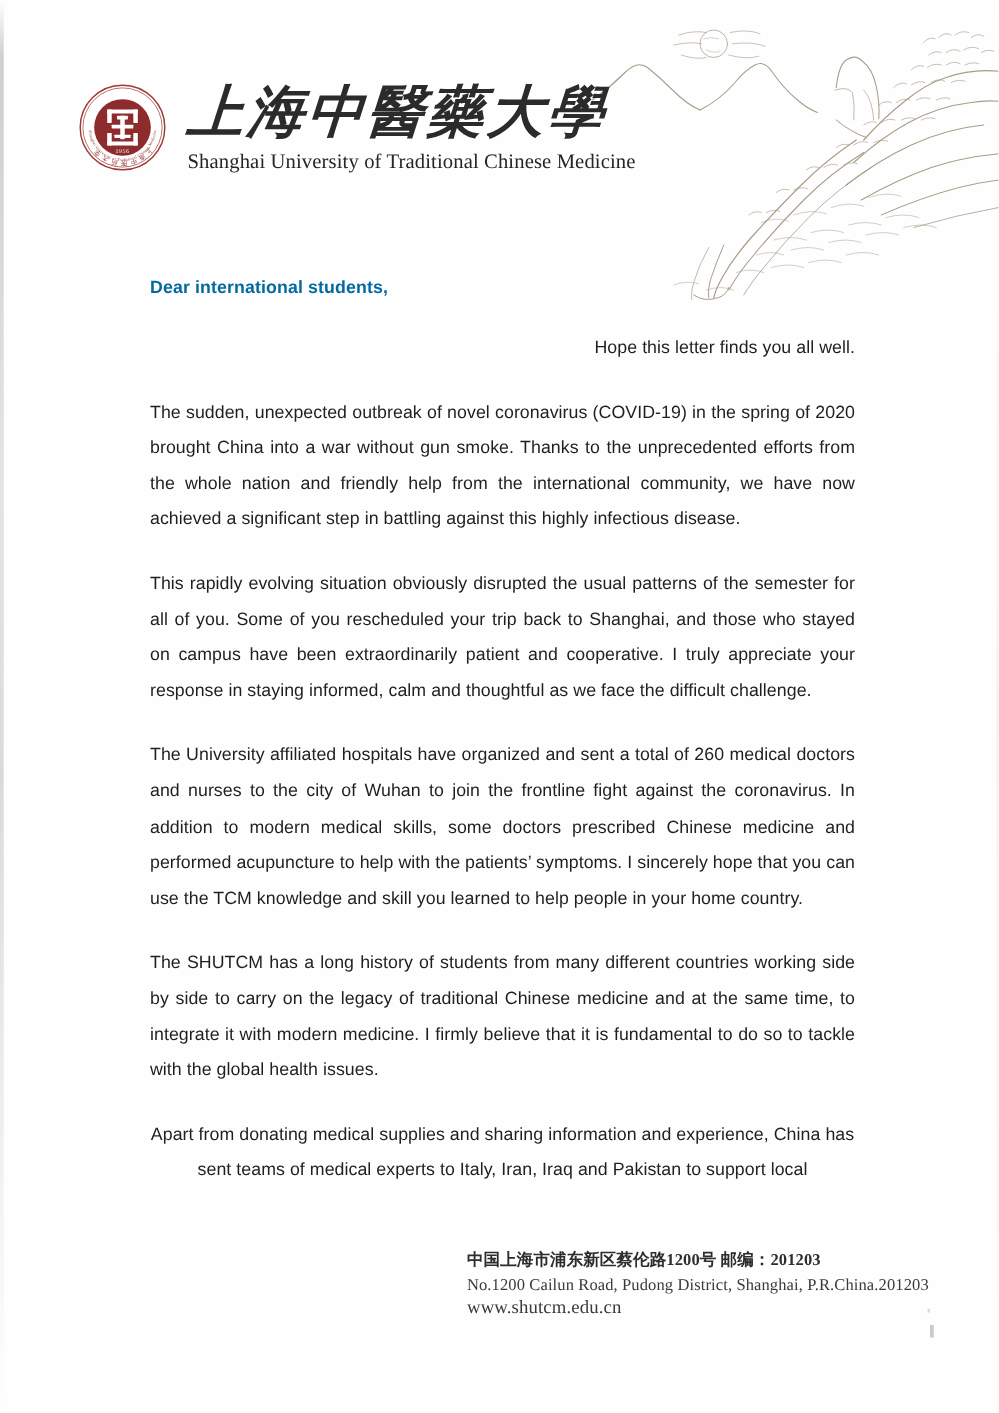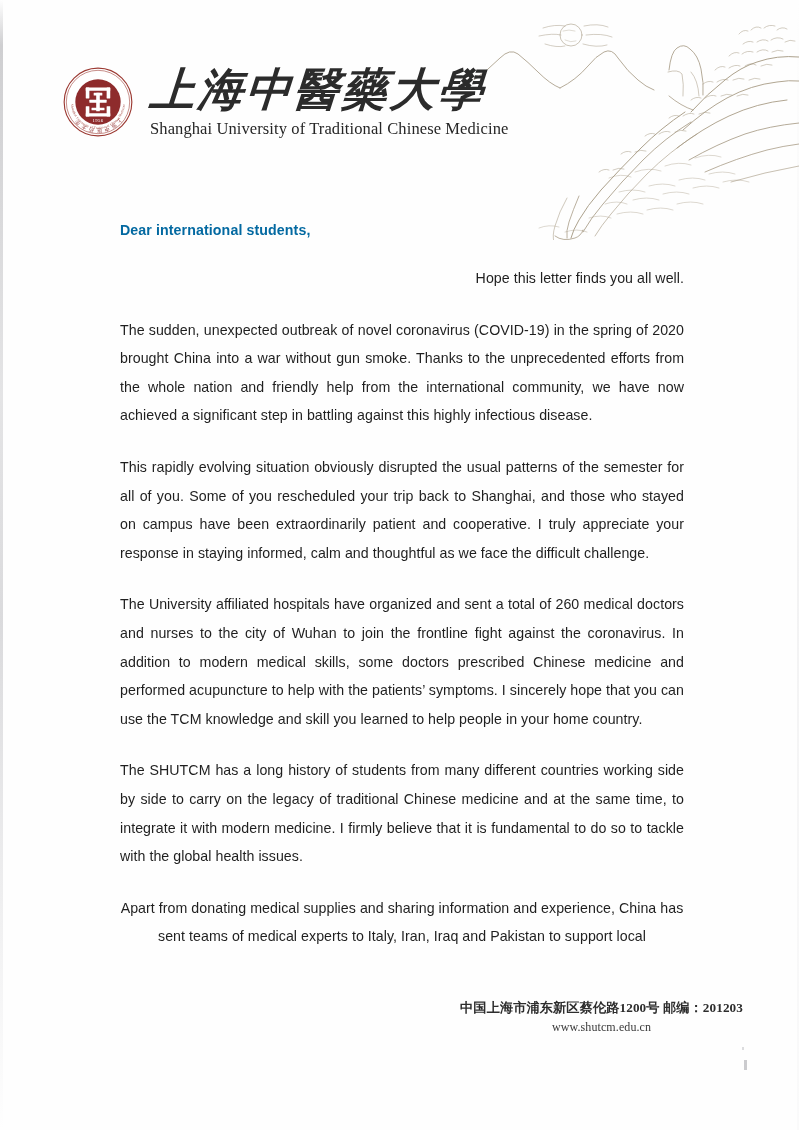--- a/index.html
+++ b/index.html
@@ -125,32 +125,32 @@
     letter-spacing: .05px;
   }
   .para.last { margin-bottom: 0; text-align: center; }
   .para.nojust { text-align: right; margin-left: 26px; }
 
   
   .footer {
     position: absolute;
     right: 56px;
     top: 998px;
-    text-align: center;
+    text-align: left;
     color: #3a3a3a;
   }
   .footer-line {
     font-family: "Liberation Serif", serif;
     font-size: 13.2px;
     line-height: 19.5px;
     white-space: nowrap;
     letter-spacing: .1px;
   }
   .footer-line.cn { font-weight: 700; color: #2d2d2d; }
-  .footer-line.url { font-size: 12px; }
+  .footer-line.url { font-size: 15px; }
 </style>
 </head>
 <body>
 
 <div class="page">
 
   <div class="scan-edge-left"></div>
   <div class="scan-edge-right"></div>
   <div class="scan-speck" style="left:744px;top:1060px;width:3px;height:10px;"></div>
   <div class="scan-speck" style="left:742px;top:1047px;width:2px;height:3px;opacity:.5;"></div>
@@ -307,16 +307,17 @@
 
     <p class="para">The University affiliated hospitals have organized and sent a total of 260 medical doctors and nurses to the city of Wuhan to join the frontline fight against the coronavirus. In addition to modern medical skills, some doctors prescribed Chinese medicine and performed acupuncture to help with the patients’ symptoms. I sincerely hope that you can use the TCM knowledge and skill you learned to help people in your home country.</p>
 
     <p class="para">The SHUTCM has a long history of students from many different countries working side by side to carry on the legacy of traditional Chinese medicine and at the same time, to integrate it with modern medicine. I firmly believe that it is fundamental to do so to tackle with the global health issues.</p>
 
     <p class="para last">Apart from donating medical supplies and sharing information and experience, China has sent teams of medical experts to Italy, Iran, Iraq and Pakistan to support local</p>
   </div>
 
   <div class="footer">
     <div class="footer-line cn">中国上海市浦东新区蔡伦路1200号  邮编：201203</div>
+    <div class="footer-line">No.1200 Cailun Road, Pudong District, Shanghai, P.R.China.201203</div>
     <div class="footer-line url">www.shutcm.edu.cn</div>
   </div>
 
 </div>
 
 </body></html>

